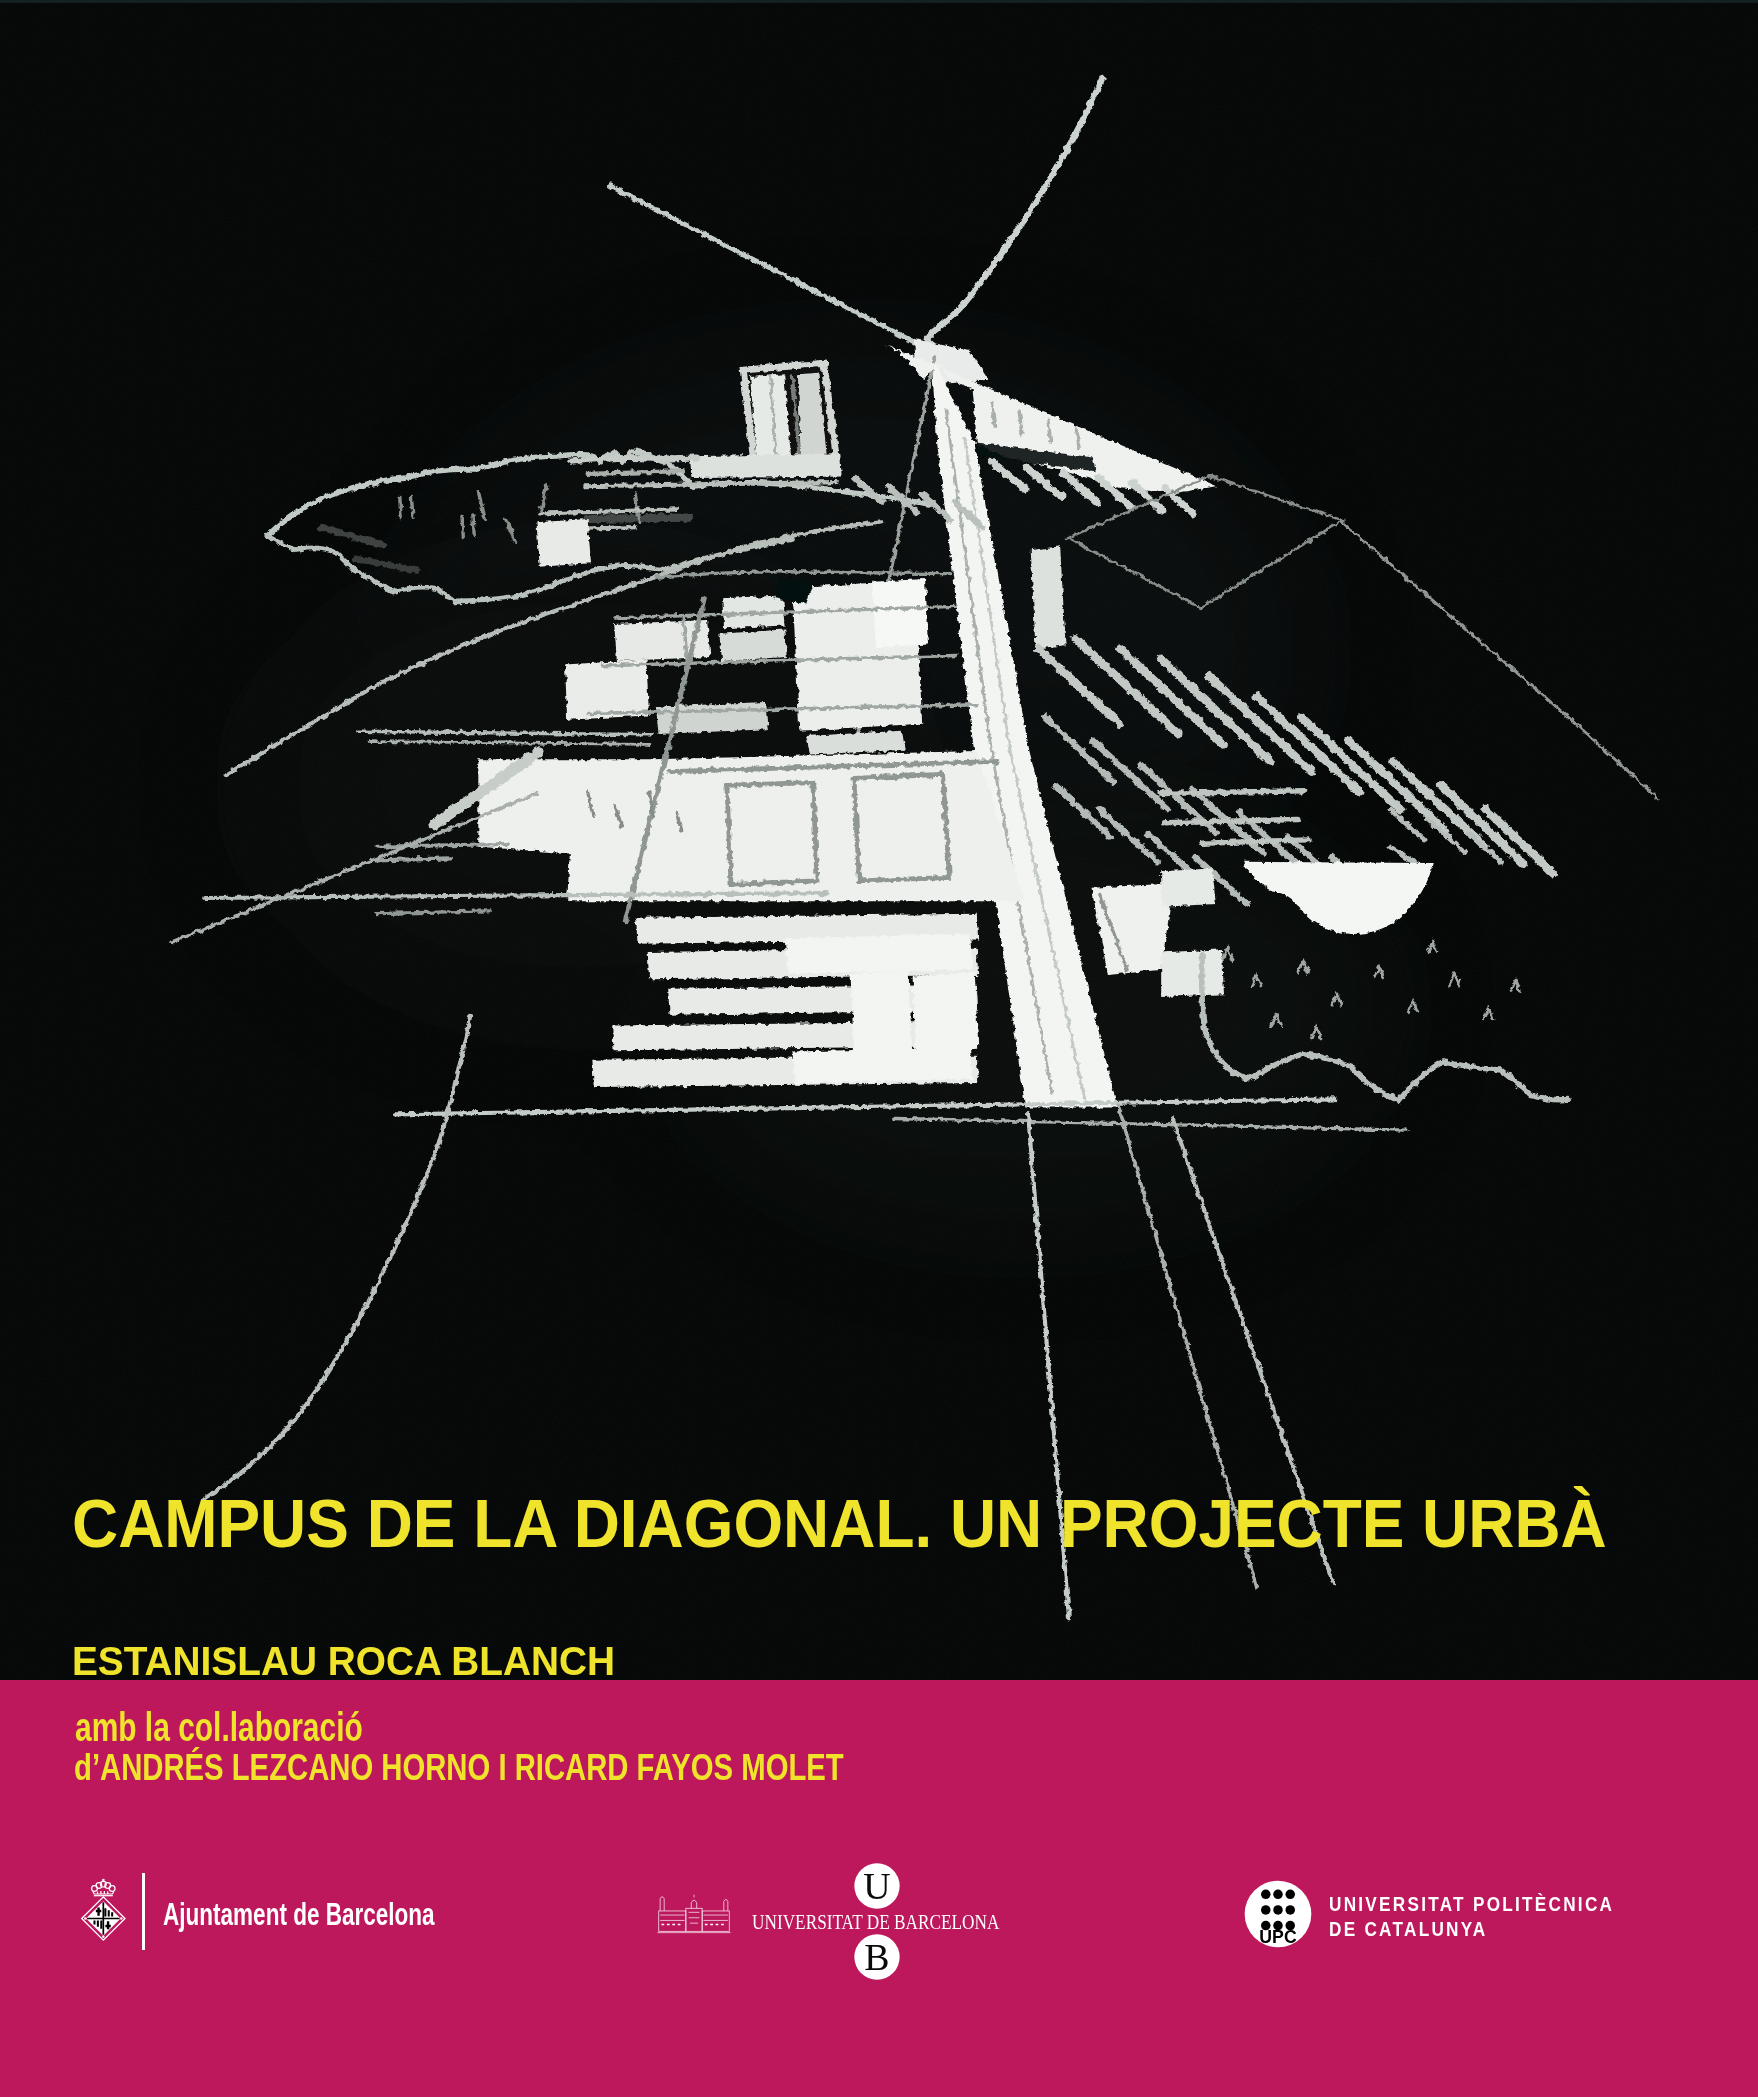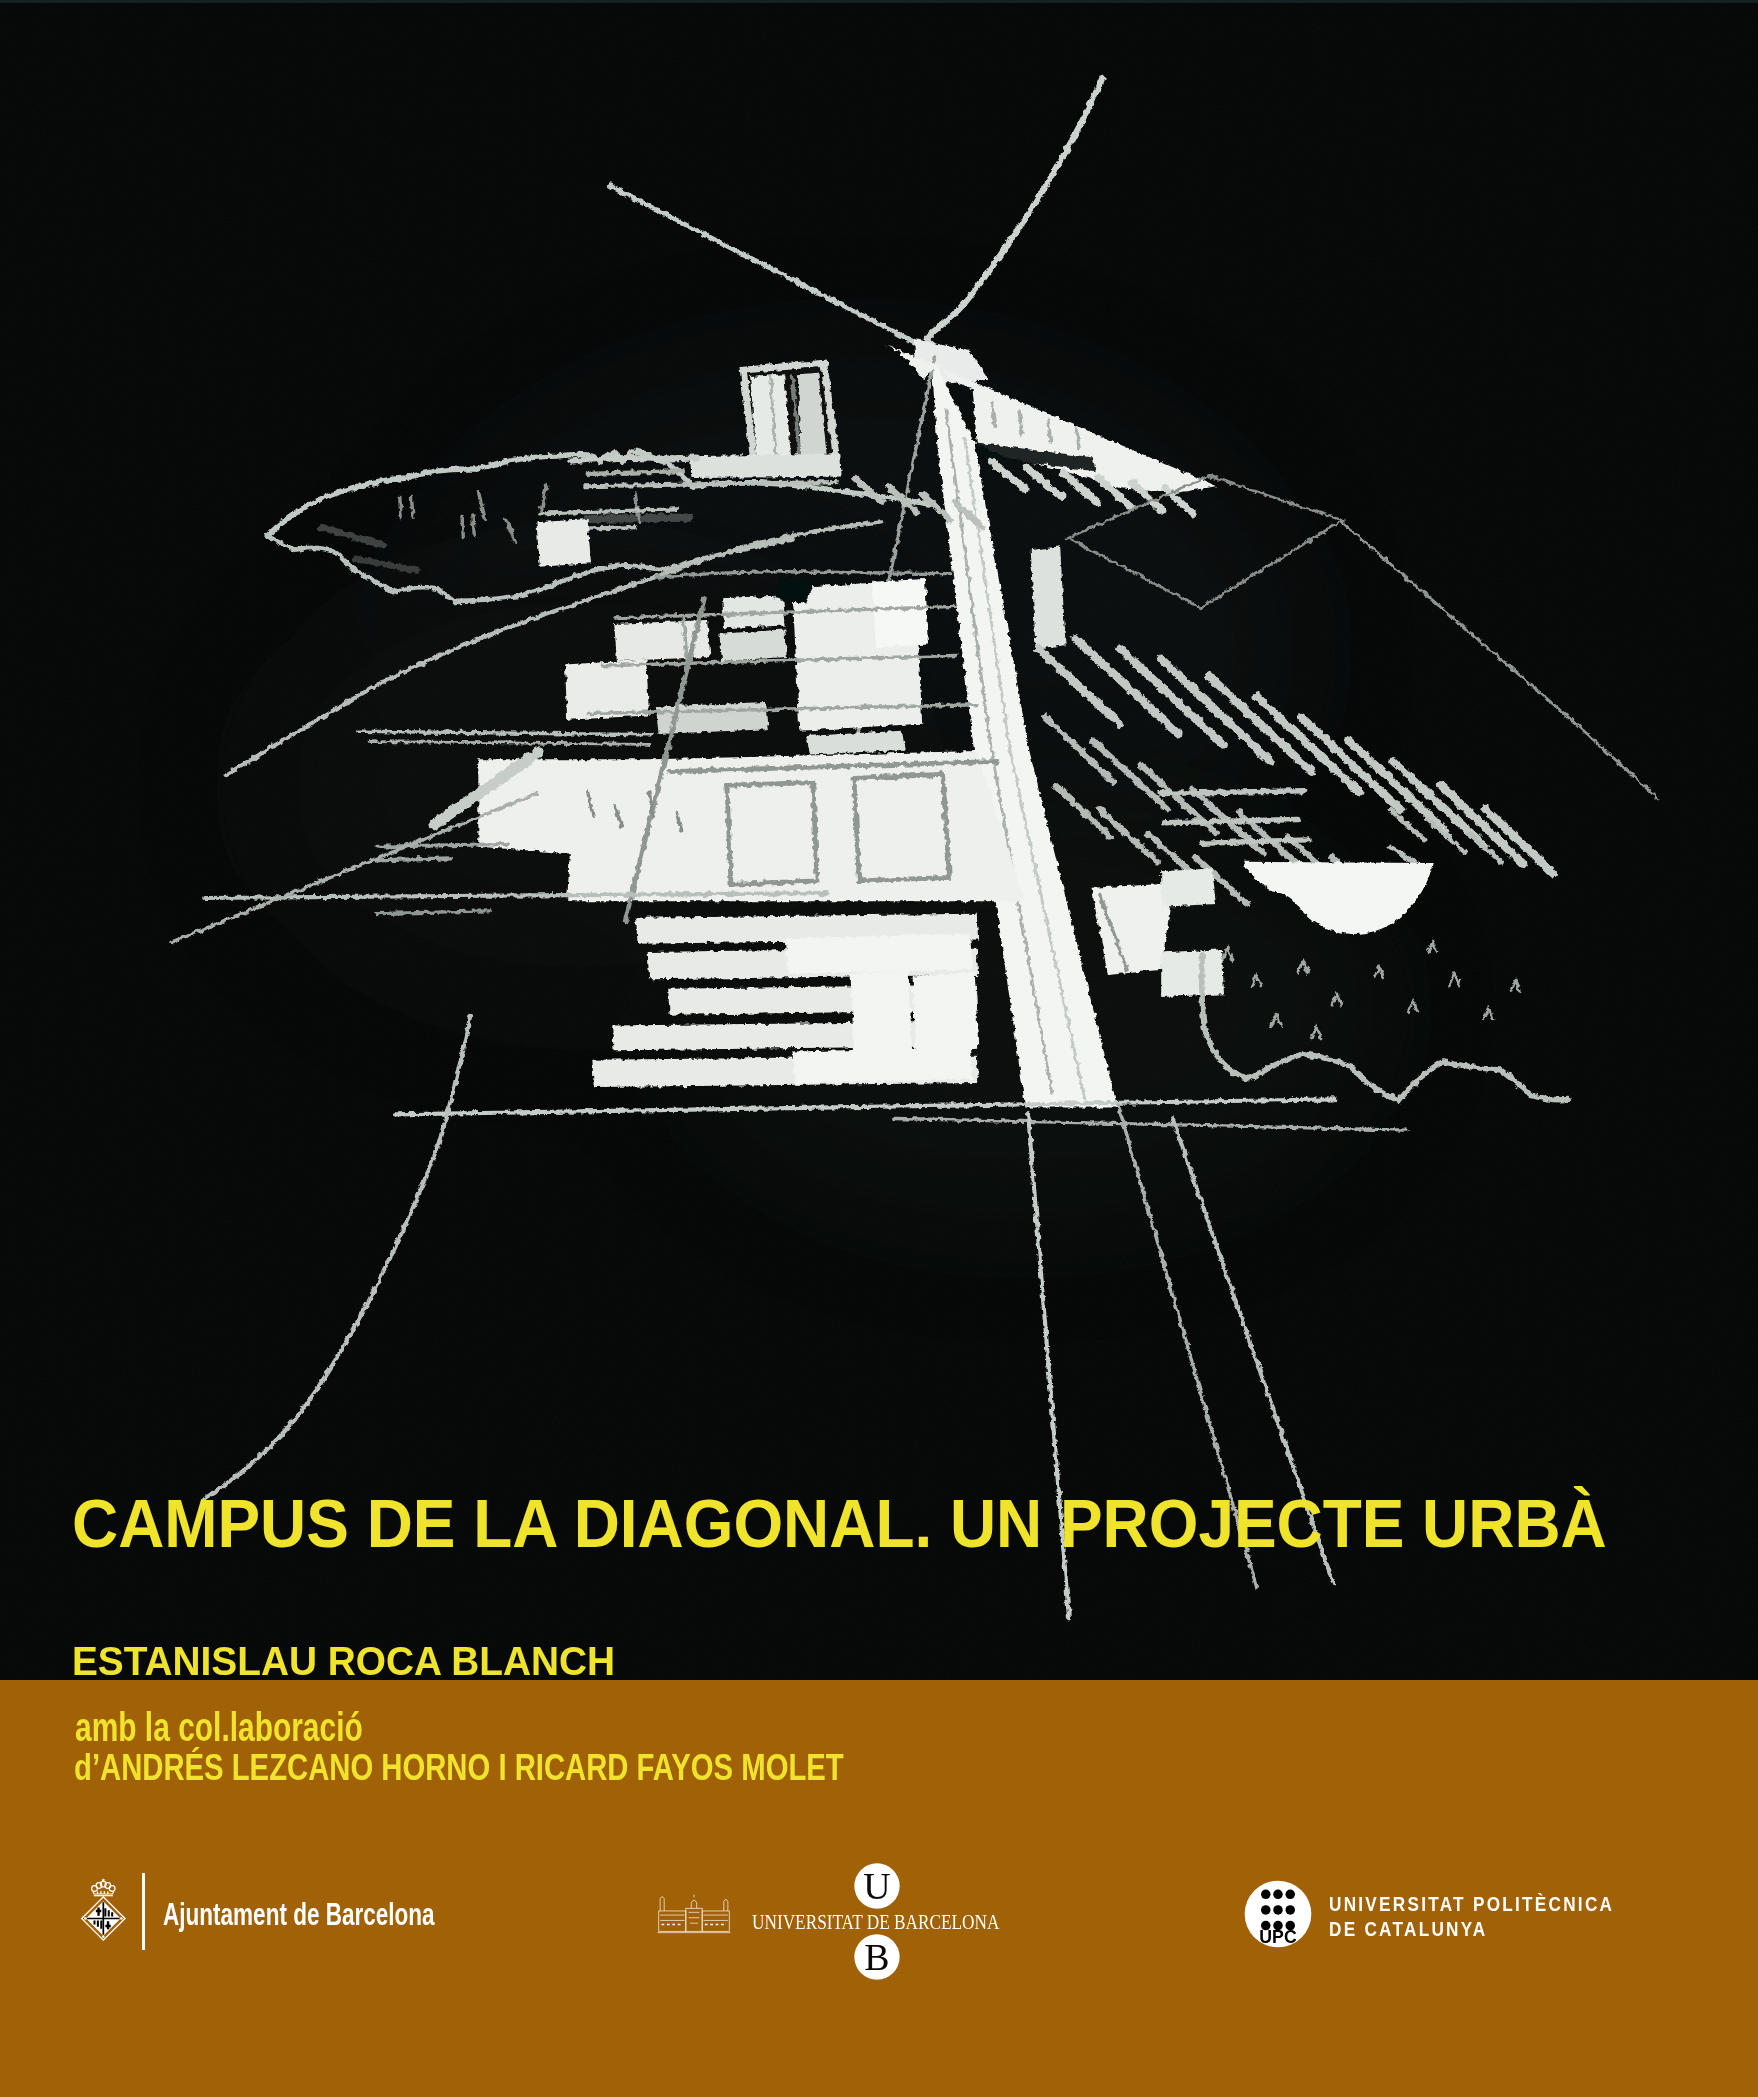--- a/index.html
+++ b/index.html
@@ -1,16 +1,16 @@
 <!DOCTYPE html>
 <html style="font-size:11px"><head>
 <meta charset="utf-8">
 <style>
   html,body{margin:0;padding:0;background:#000;}
-  #page{position:relative;width:1759px;height:2097px;background:#a16207;overflow:hidden;
+  #page{position:relative;width:1759px;height:2097px;background:#be185d;overflow:hidden;
         font-family:"Liberation Sans", sans-serif;}
   .abs{position:absolute;}
 </style>
 </head>
 <body>
 <div id="page">
 
   <div class="abs" style="left:0;top:3.4px;width:1759px;height:1677px;background:#040606;"></div>
 
   <div class="abs" style="left:0;top:0;width:1759px;height:3.4px;background:#142124;"></div>

